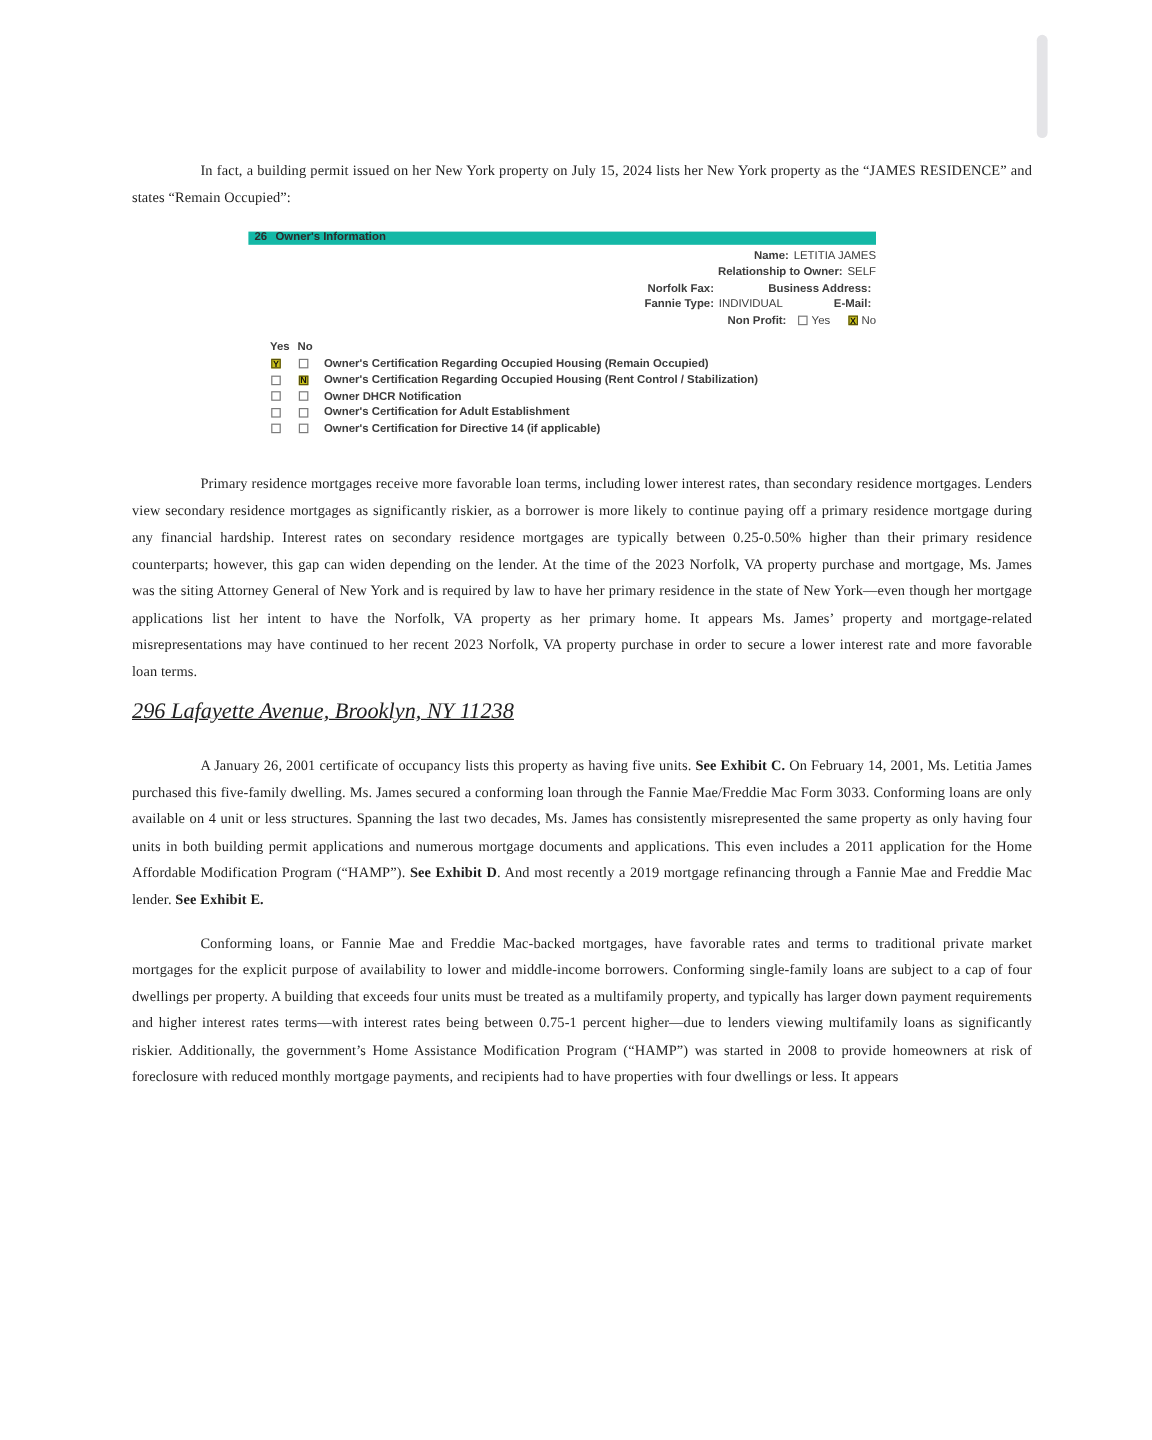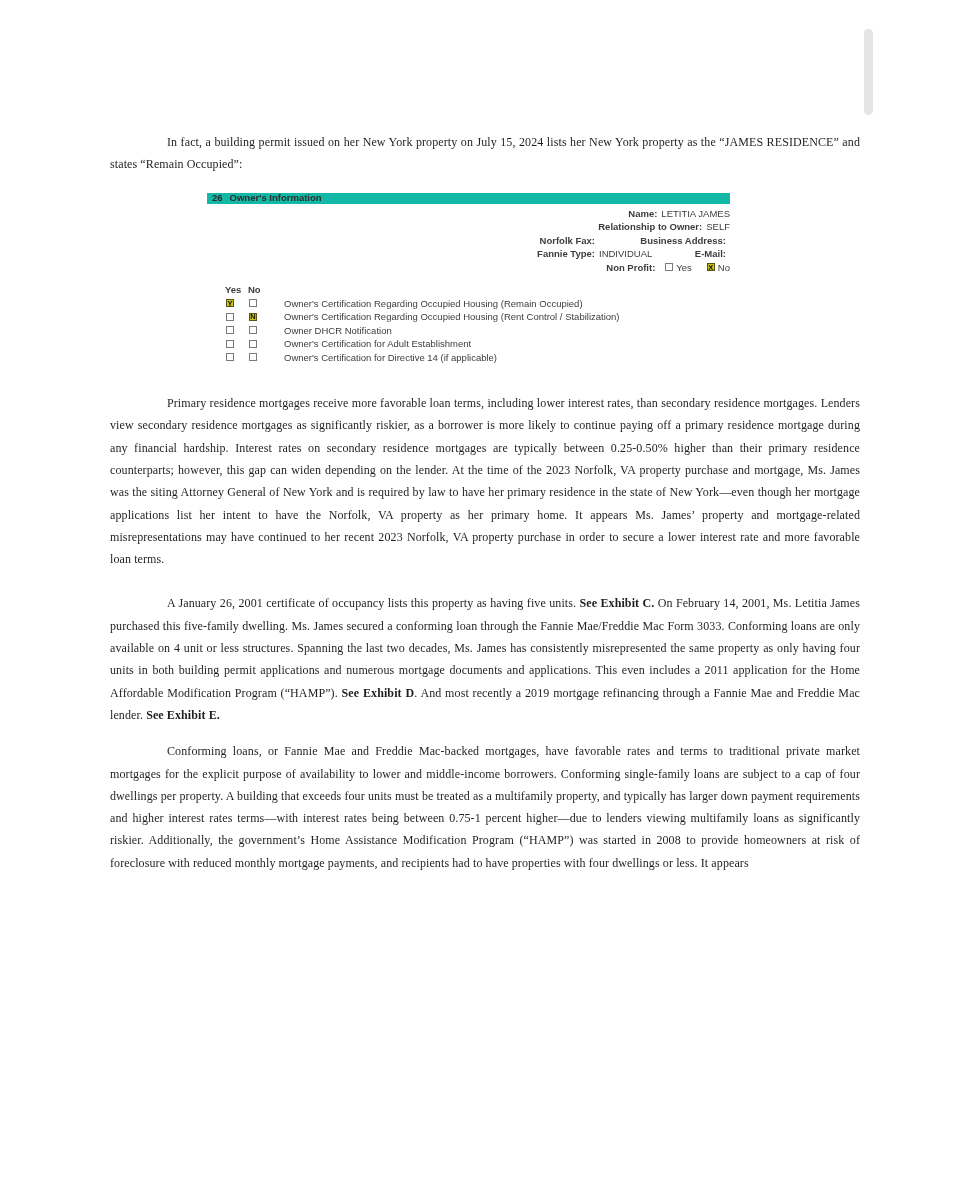--- a/index.html
+++ b/index.html
@@ -50,21 +50,21 @@
   .cb.checked{background:#cbc21a;border-color:#59530e;}
   .np-opts{display:flex;align-items:center;margin-left:10px;}
   .np-opts .lbl{margin-left:3px;}
   .np-opts .cb-no{margin-left:15px;}
   .cert-header{display:flex;font-weight:bold;margin-top:9px;height:13.5px;align-items:center;}
   .cert-header .yh{margin-left:18px;width:23px;}
   .cert-header .nh{width:22px;}
   .cert-row{display:flex;align-items:center;height:13.5px;}
   .cert-row .ycol{margin-left:19px;width:23px;display:flex;}
   .cert-row .ncol{width:21px;display:flex;}
-  .cert-row .clabel{font-weight:normal;margin-left:14px;white-space:nowrap;}
+  .cert-row .clabel{font-weight:bold;margin-left:0;white-space:nowrap;}
 </style>
 </head>
 <body>
 
 <div class="scrollbar-thumb"></div>
 
 <div class="content">
 
   <p class="para">
     <span>In fact, a building permit issued on her New York property on July 15, 2024 lists her New York property as the “JAMES RESIDENCE” and states “Remain Occupied”:</span>
@@ -160,20 +160,21 @@
           <span class="cb"></span>
         </span>
       <span class="clabel">Owner's Certification for Directive 14 (if applicable)</span>
     </div>
   </div>
 
   <p class="para para-mortgage">
     <span>Primary residence mortgages receive more favorable loan terms, including lower interest rates, than secondary residence mortgages. Lenders view secondary residence mortgages as significantly riskier, as a borrower is more likely to continue paying off a primary residence mortgage during any financial hardship. Interest rates on secondary residence mortgages are typically between 0.25-0.50% higher than their primary residence counterparts; however, this gap can widen depending on the lender. At the time of the 2023 Norfolk, VA property purchase and mortgage, Ms. James was the siting Attorney General of New York and is required by law to have her primary residence in the state of New York—even though her mortgage applications list her intent to have the Norfolk, VA property as her primary home. It appears Ms. James’ property and mortgage-related misrepresentations may have continued to her recent 2023 Norfolk, VA property purchase in order to secure a lower interest rate and more favorable loan terms.</span>
   </p>
 
+  <h3 class="address-heading">296 Lafayette Avenue, Brooklyn, NY 11238</h3>
 
   <p class="para para-occupancy"><span>A January 26, 2001 certificate of occupancy lists this property as having five units. </span><b>See Exhibit C.</b><span> On February 14, 2001, Ms. Letitia James purchased this five-family dwelling. Ms. James secured a conforming loan through the Fannie Mae/Freddie Mac Form 3033. Conforming loans are only available on 4 unit or less structures. Spanning the last two decades, Ms. James has consistently misrepresented the same property as only having four units in both building permit applications and numerous mortgage documents and applications. This even includes a 2011 application for the Home Affordable Modification Program (“HAMP”). </span><b>See Exhibit D</b><span>. And most recently a 2019 mortgage refinancing through a Fannie Mae and Freddie Mac lender. </span><b>See Exhibit E.</b></p>
 
   <p class="para para-conforming">
     <span>Conforming loans, or Fannie Mae and Freddie Mac-backed mortgages, have favorable rates and terms to traditional private market mortgages for the explicit purpose of availability to lower and middle-income borrowers. Conforming single-family loans are subject to a cap of four dwellings per property. A building that exceeds four units must be treated as a multifamily property, and typically has larger down payment requirements and higher interest rates terms—with interest rates being between 0.75-1 percent higher—due to lenders viewing multifamily loans as significantly riskier. Additionally, the government’s Home Assistance Modification Program (“HAMP”) was started in 2008 to provide homeowners at risk of foreclosure with reduced monthly mortgage payments, and recipients had to have properties with four dwellings or less. It appears</span>
   </p>
 
 </div>
 
 </body></html>

